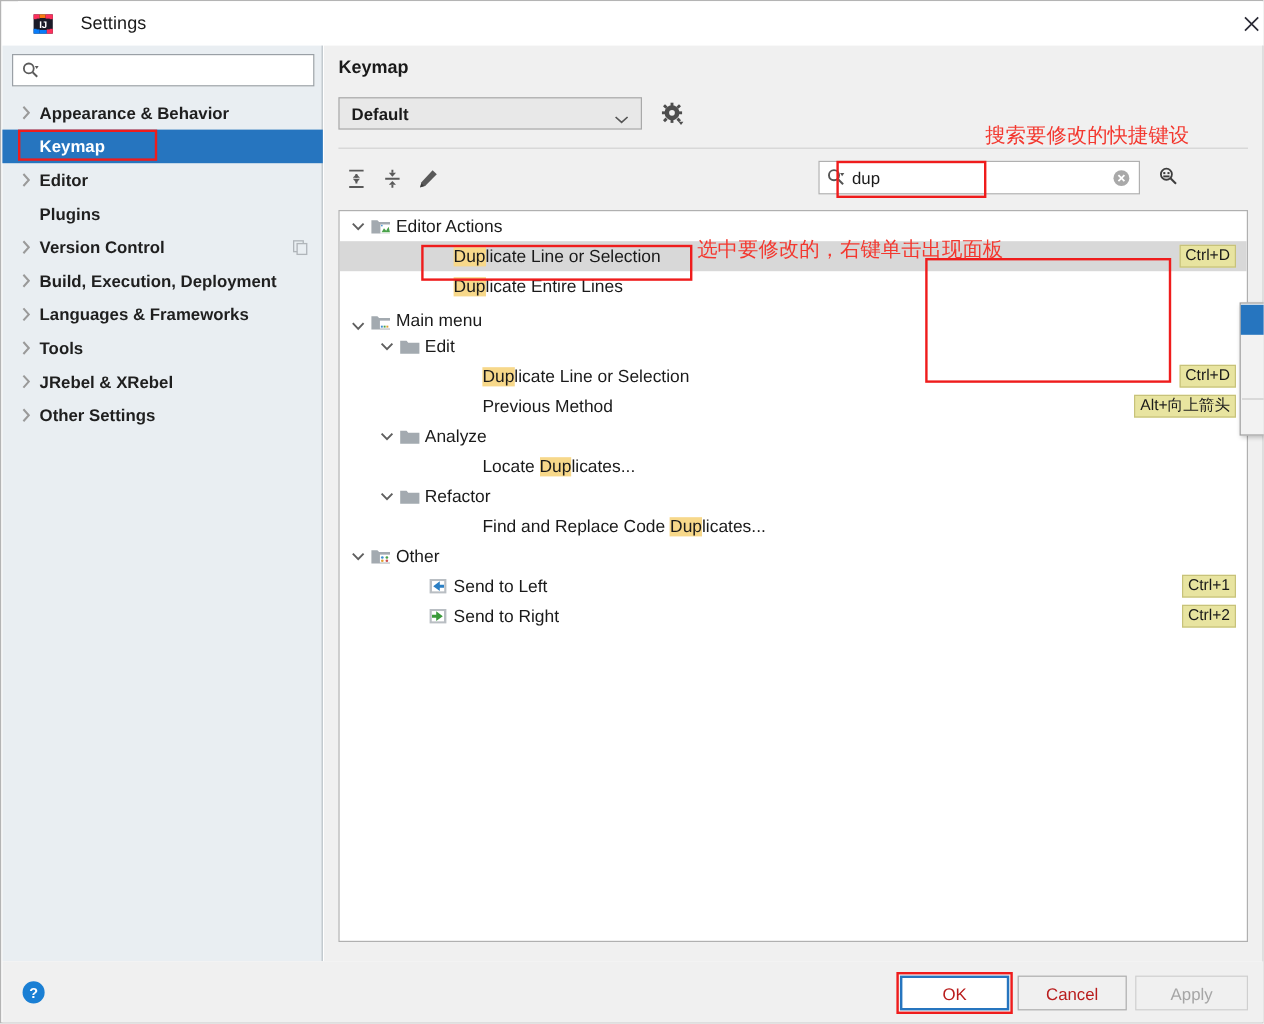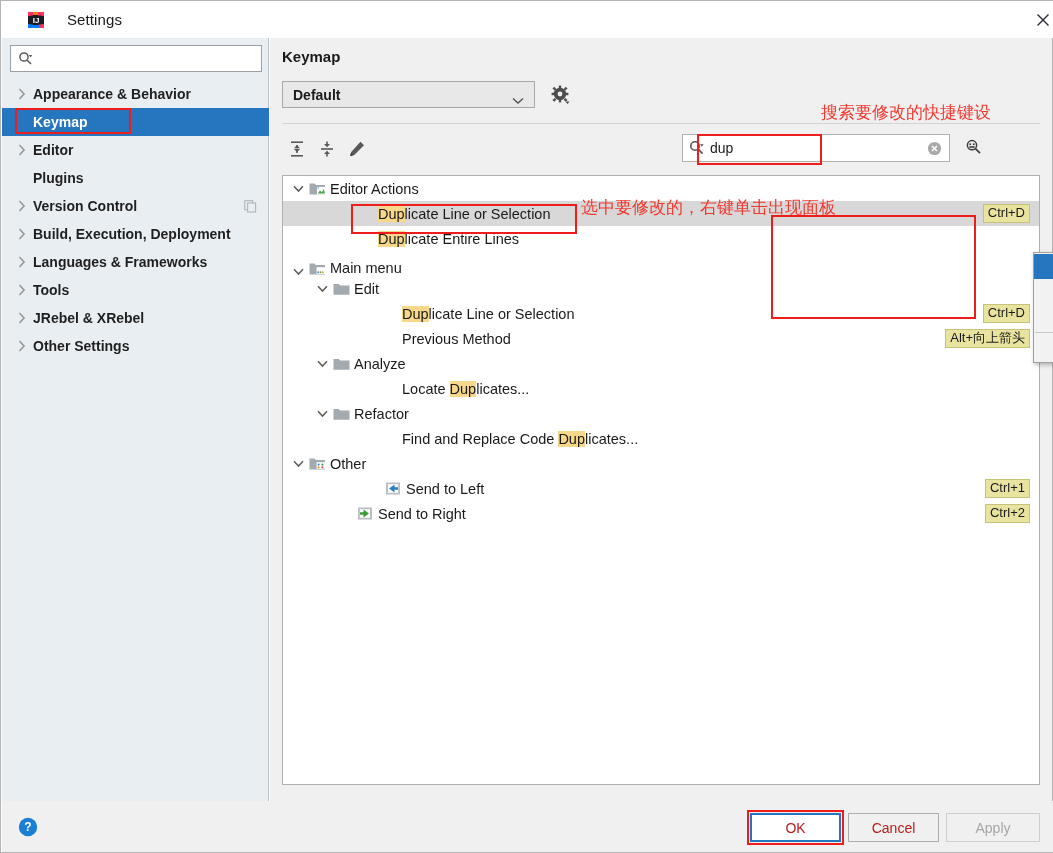--- a/index.html
+++ b/index.html
@@ -597,21 +597,21 @@
               <path d="M0.5 2.5 h5 l1.4 1.6 h9.1 v9.4 h-15.5 z" fill="#a3aab0"></path>
               <rect x="7.6" y="6.2" width="8.4" height="6.6" fill="#ffffff"></rect>
               <circle cx="9.6" cy="8.6" r="1.1" fill="#3e8ed0"></circle>
               <circle cx="13.4" cy="8.6" r="1.1" fill="#4aa24a"></circle>
               <circle cx="9.6" cy="11.3" r="1.1" fill="#e0a030"></circle>
               <circle cx="13.4" cy="11.3" r="1.1" fill="#d05050"></circle>
             </svg>
           </span>
           <span class="tlabel">Other</span>
         </div>
-        <div class="tree-row" style="padding-left: 54px; margin-left: 28px;">
+        <div class="tree-row" style="padding-left: 54px;">
           <span class="tw empty">
             <svg width="11" height="8" viewBox="0 0 11 8">
               <path d="M1 1.3 L5.5 6 L10 1.3" stroke="#5f5f5f" stroke-width="1.6" fill="none"></path>
             </svg>
           </span>
           <span class="ticon">
             <svg width="16" height="15" viewBox="0 0 16 15">
               <rect x="1" y="1.5" width="14" height="12" fill="#b9bec3"></rect>
               <rect x="3" y="3.2" width="10.2" height="8.6" fill="#ffffff"></rect>
               <path d="M9.5 3.4 L4 7.5 L9.5 11.6 V8.8 H13 V6.2 H9.5 Z" fill="#2b7fc4"></path>

